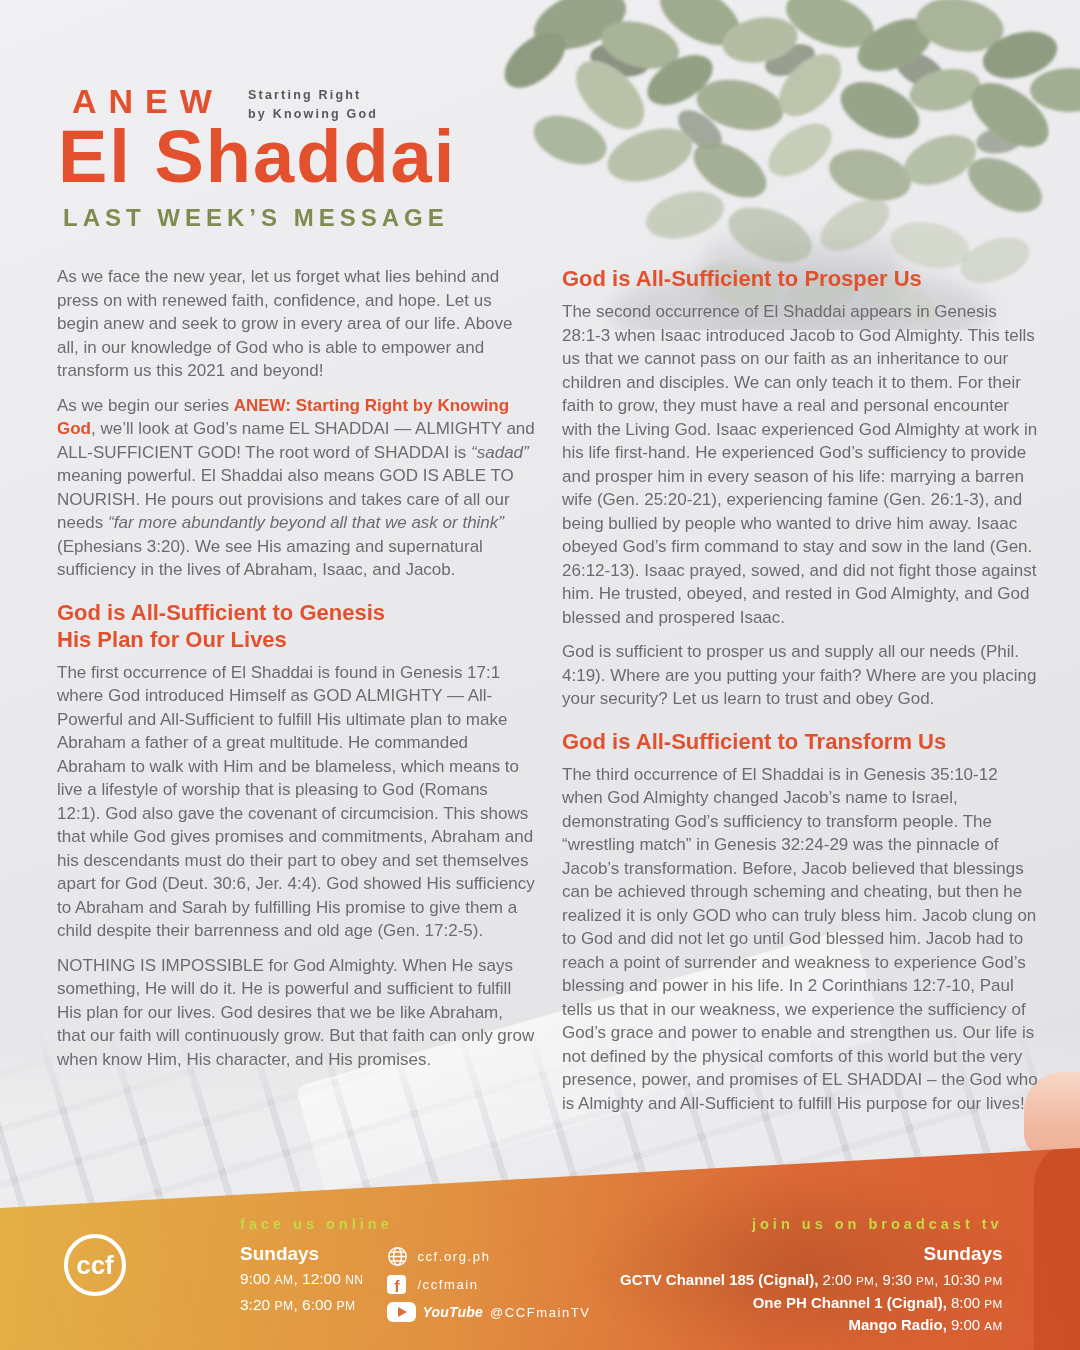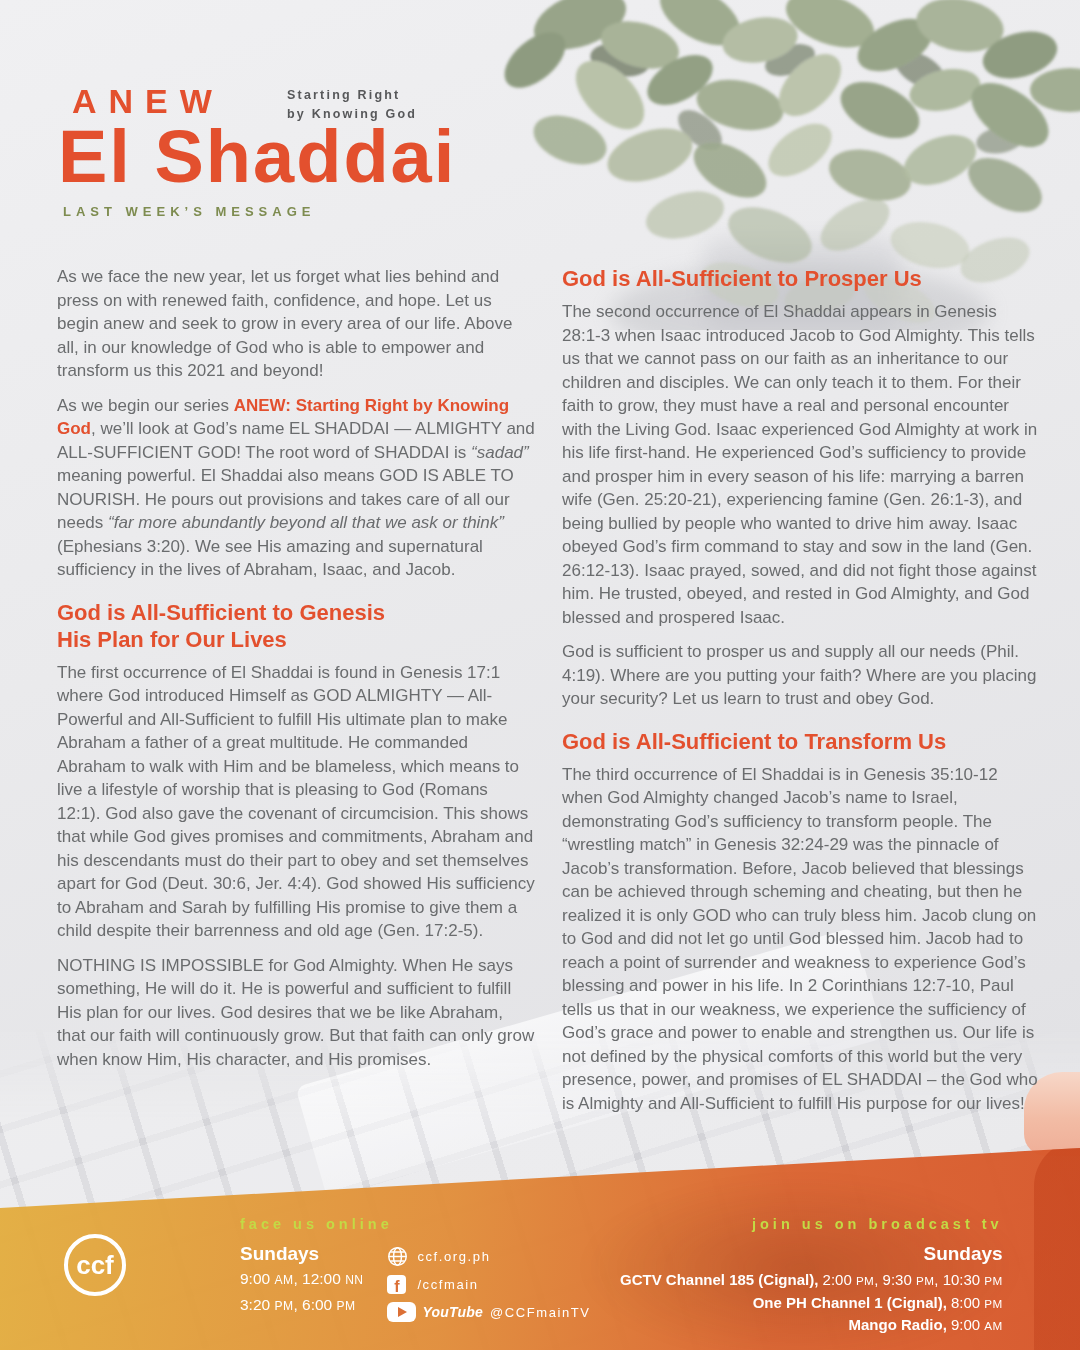--- a/index.html
+++ b/index.html
@@ -17,23 +17,23 @@
   .slab{position:absolute;left:300px;top:1005px;width:580px;height:115px;z-index:1;opacity:.8;
         transform:rotate(-16deg);border-radius:10px;
         background:linear-gradient(180deg,#FBFBFC,#EDEDF0);}
   .hand-top{position:absolute;right:0;top:1072px;width:56px;height:84px;z-index:2;
         background:linear-gradient(180deg,#F7D7C8 0%,#F2BCA5 55%,#EFAE97 100%);
         border-radius:38px 0 0 22px;}
   
   .hdr{position:absolute;z-index:3;}
   .brand{left:72px;top:82px;font-size:34px;font-weight:700;letter-spacing:12px;color:#E3502E;}
   .subtitle{left:248px;top:86px;font-size:12.5px;font-weight:700;letter-spacing:2.2px;color:#57585A;line-height:1.55;}
-  .subtitle span{display:block;margin-left:39px;}
+  .subtitle span{display:block;}
   .title{left:58px;top:114px;font-size:74px;font-weight:700;letter-spacing:2px;color:#E3502E;}
-  .kicker{left:63px;top:204px;font-size:13px;font-weight:700;letter-spacing:5px;color:#7E8C50;text-align:center;}
+  .kicker{left:63px;top:204px;font-size:24px;font-weight:700;letter-spacing:5px;color:#7E8C50;text-align:center;}
   
   .col{position:absolute;top:265px;width:478px;color:#6A6C6E;font-size:17px;line-height:23.5px;z-index:3;}
   .col-left{left:57px;}
   .col-right{left:562px;}
   .col p{margin:0 0 11px 0;}
   .section{color:#E3502E;font-size:22px;line-height:27px;font-weight:700;margin:17px 0 8px 0;}
   .section span{display:block;}
   .col-right .section.first{margin-top:0;}
   .seg-b{font-weight:700;}
   .seg-bo{font-weight:700;color:#E3502E;}

